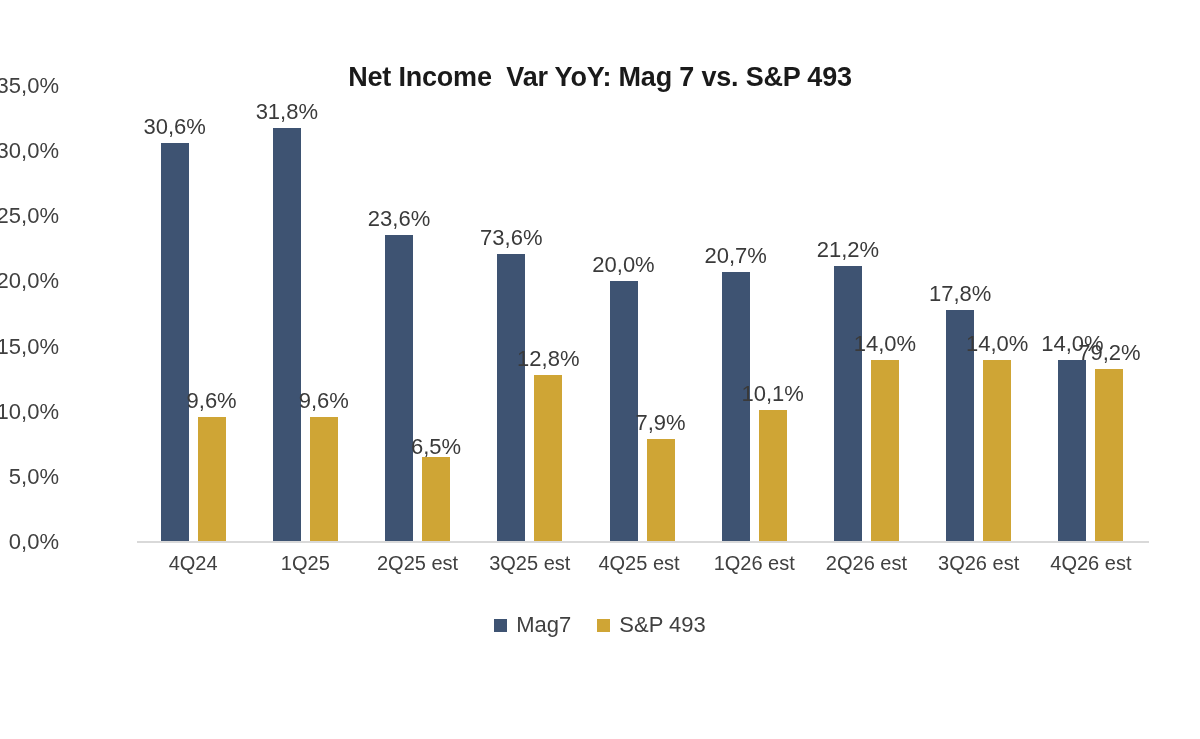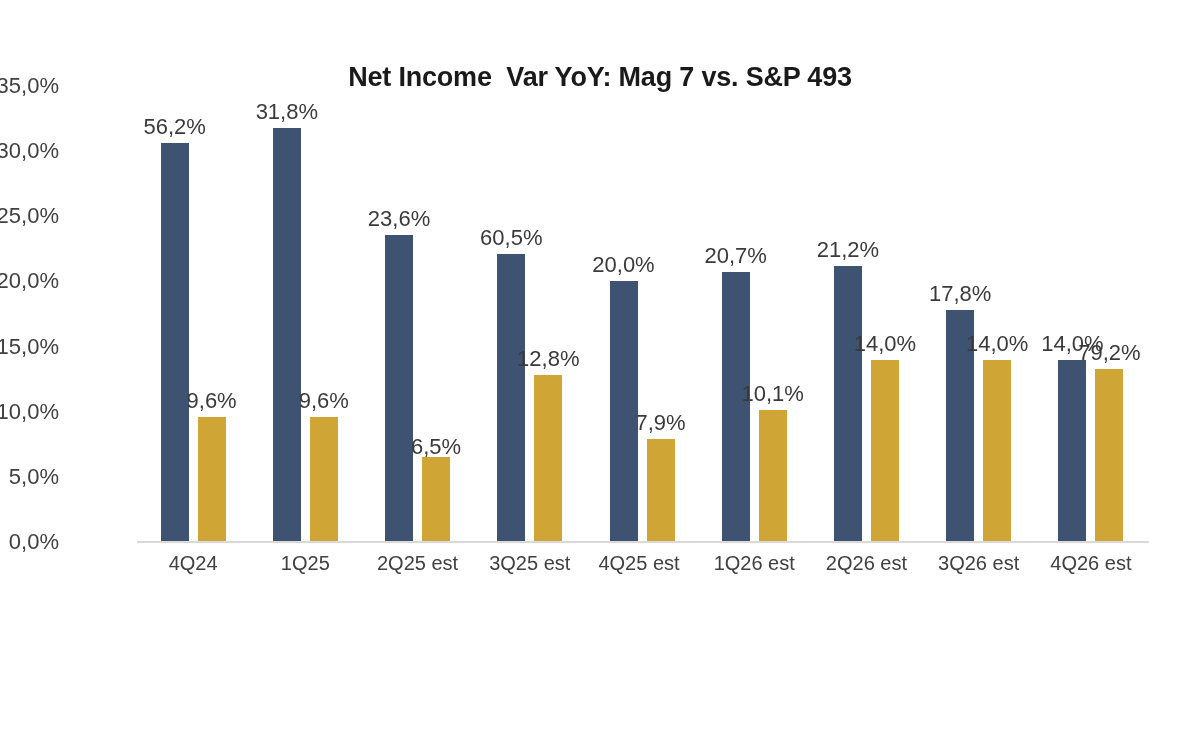--- a/index.html
+++ b/index.html
@@ -163,33 +163,33 @@
       <div class="y-tick-label" style="top: 216.286px;">25,0%</div>
       <div class="y-tick-label" style="top: 281.429px;">20,0%</div>
       <div class="y-tick-label" style="top: 346.571px;">15,0%</div>
       <div class="y-tick-label" style="top: 411.714px;">10,0%</div>
       <div class="y-tick-label" style="top: 476.857px;">5,0%</div>
       <div class="y-tick-label" style="top: 542px;">0,0%</div>
     </div>
 
   <div class="plot-area" id="plot-area">
       <div class="bar mag7" style="left: 23.6111px; width: 28px; height: 398.674px; background: rgb(62, 83, 114);"></div>
-      <div class="bar-label" style="left: 37.6111px; top: 28.3257px;">56,2%</div>
+      <div class="bar-label" style="left: 37.6111px; top: 28.3257px;">30,6%</div>
       <div class="bar sp493" style="left: 60.6111px; width: 28px; height: 125.074px; background: rgb(207, 165, 53);"></div>
       <div class="bar-label" style="left: 74.6111px; top: 301.926px;">9,6%</div>
       <div class="bar mag7" style="left: 135.833px; width: 28px; height: 414.309px; background: rgb(62, 83, 114);"></div>
       <div class="bar-label" style="left: 149.833px; top: 12.6914px;">31,8%</div>
       <div class="bar sp493" style="left: 172.833px; width: 28px; height: 125.074px; background: rgb(207, 165, 53);"></div>
       <div class="bar-label" style="left: 186.833px; top: 301.926px;">9,6%</div>
       <div class="bar mag7" style="left: 248.056px; width: 28px; height: 307.474px; background: rgb(62, 83, 114);"></div>
       <div class="bar-label" style="left: 262.056px; top: 119.526px;">23,6%</div>
       <div class="bar sp493" style="left: 285.056px; width: 28px; height: 84.6857px; background: rgb(207, 165, 53);"></div>
       <div class="bar-label" style="left: 299.056px; top: 348px;">6,5%</div>
       <div class="bar mag7" style="left: 360.278px; width: 28px; height: 287.931px; background: rgb(62, 83, 114);"></div>
-      <div class="bar-label" style="left: 374.278px; top: 139.069px;">60,5%</div>
+      <div class="bar-label" style="left: 374.278px; top: 139.069px;">73,6%</div>
       <div class="bar sp493" style="left: 397.278px; width: 28px; height: 166.766px; background: rgb(207, 165, 53);"></div>
       <div class="bar-label" style="left: 411.278px; top: 260.234px;">12,8%</div>
       <div class="bar mag7" style="left: 472.5px; width: 28px; height: 260.571px; background: rgb(62, 83, 114);"></div>
       <div class="bar-label" style="left: 486.5px; top: 166.429px;">20,0%</div>
       <div class="bar sp493" style="left: 509.5px; width: 28px; height: 102.926px; background: rgb(207, 165, 53);"></div>
       <div class="bar-label" style="left: 523.5px; top: 324.074px;">7,9%</div>
       <div class="bar mag7" style="left: 584.722px; width: 28px; height: 269.691px; background: rgb(62, 83, 114);"></div>
       <div class="bar-label" style="left: 598.722px; top: 157.309px;">20,7%</div>
       <div class="bar sp493" style="left: 621.722px; width: 28px; height: 131.589px; background: rgb(207, 165, 53);"></div>
       <div class="bar-label" style="left: 635.722px; top: 295.411px;">10,1%</div>
@@ -214,15 +214,25 @@
       <div class="x-tick-label" style="left: 168.333px;">1Q25</div>
       <div class="x-tick-label" style="left: 280.556px;">2Q25 est</div>
       <div class="x-tick-label" style="left: 392.778px;">3Q25 est</div>
       <div class="x-tick-label" style="left: 502px;">4Q25 est</div>
       <div class="x-tick-label" style="left: 617.222px;">1Q26 est</div>
       <div class="x-tick-label" style="left: 729.444px;">2Q26 est</div>
       <div class="x-tick-label" style="left: 841.667px;">3Q26 est</div>
       <div class="x-tick-label" style="left: 953.889px;">4Q26 est</div>
     </div>
 
+  <div class="legend" id="legend">
+      <div class="legend-item">
+        <span class="legend-swatch mag7" style="background: rgb(62, 83, 114);"></span>
+        <span class="legend-text">Mag7</span>
+      </div>
+      <div class="legend-item">
+        <span class="legend-swatch sp493" style="background: rgb(207, 165, 53);"></span>
+        <span class="legend-text">S&amp;P 493</span>
+      </div>
+    </div>
 
 
 </div>
 
 </body></html>

